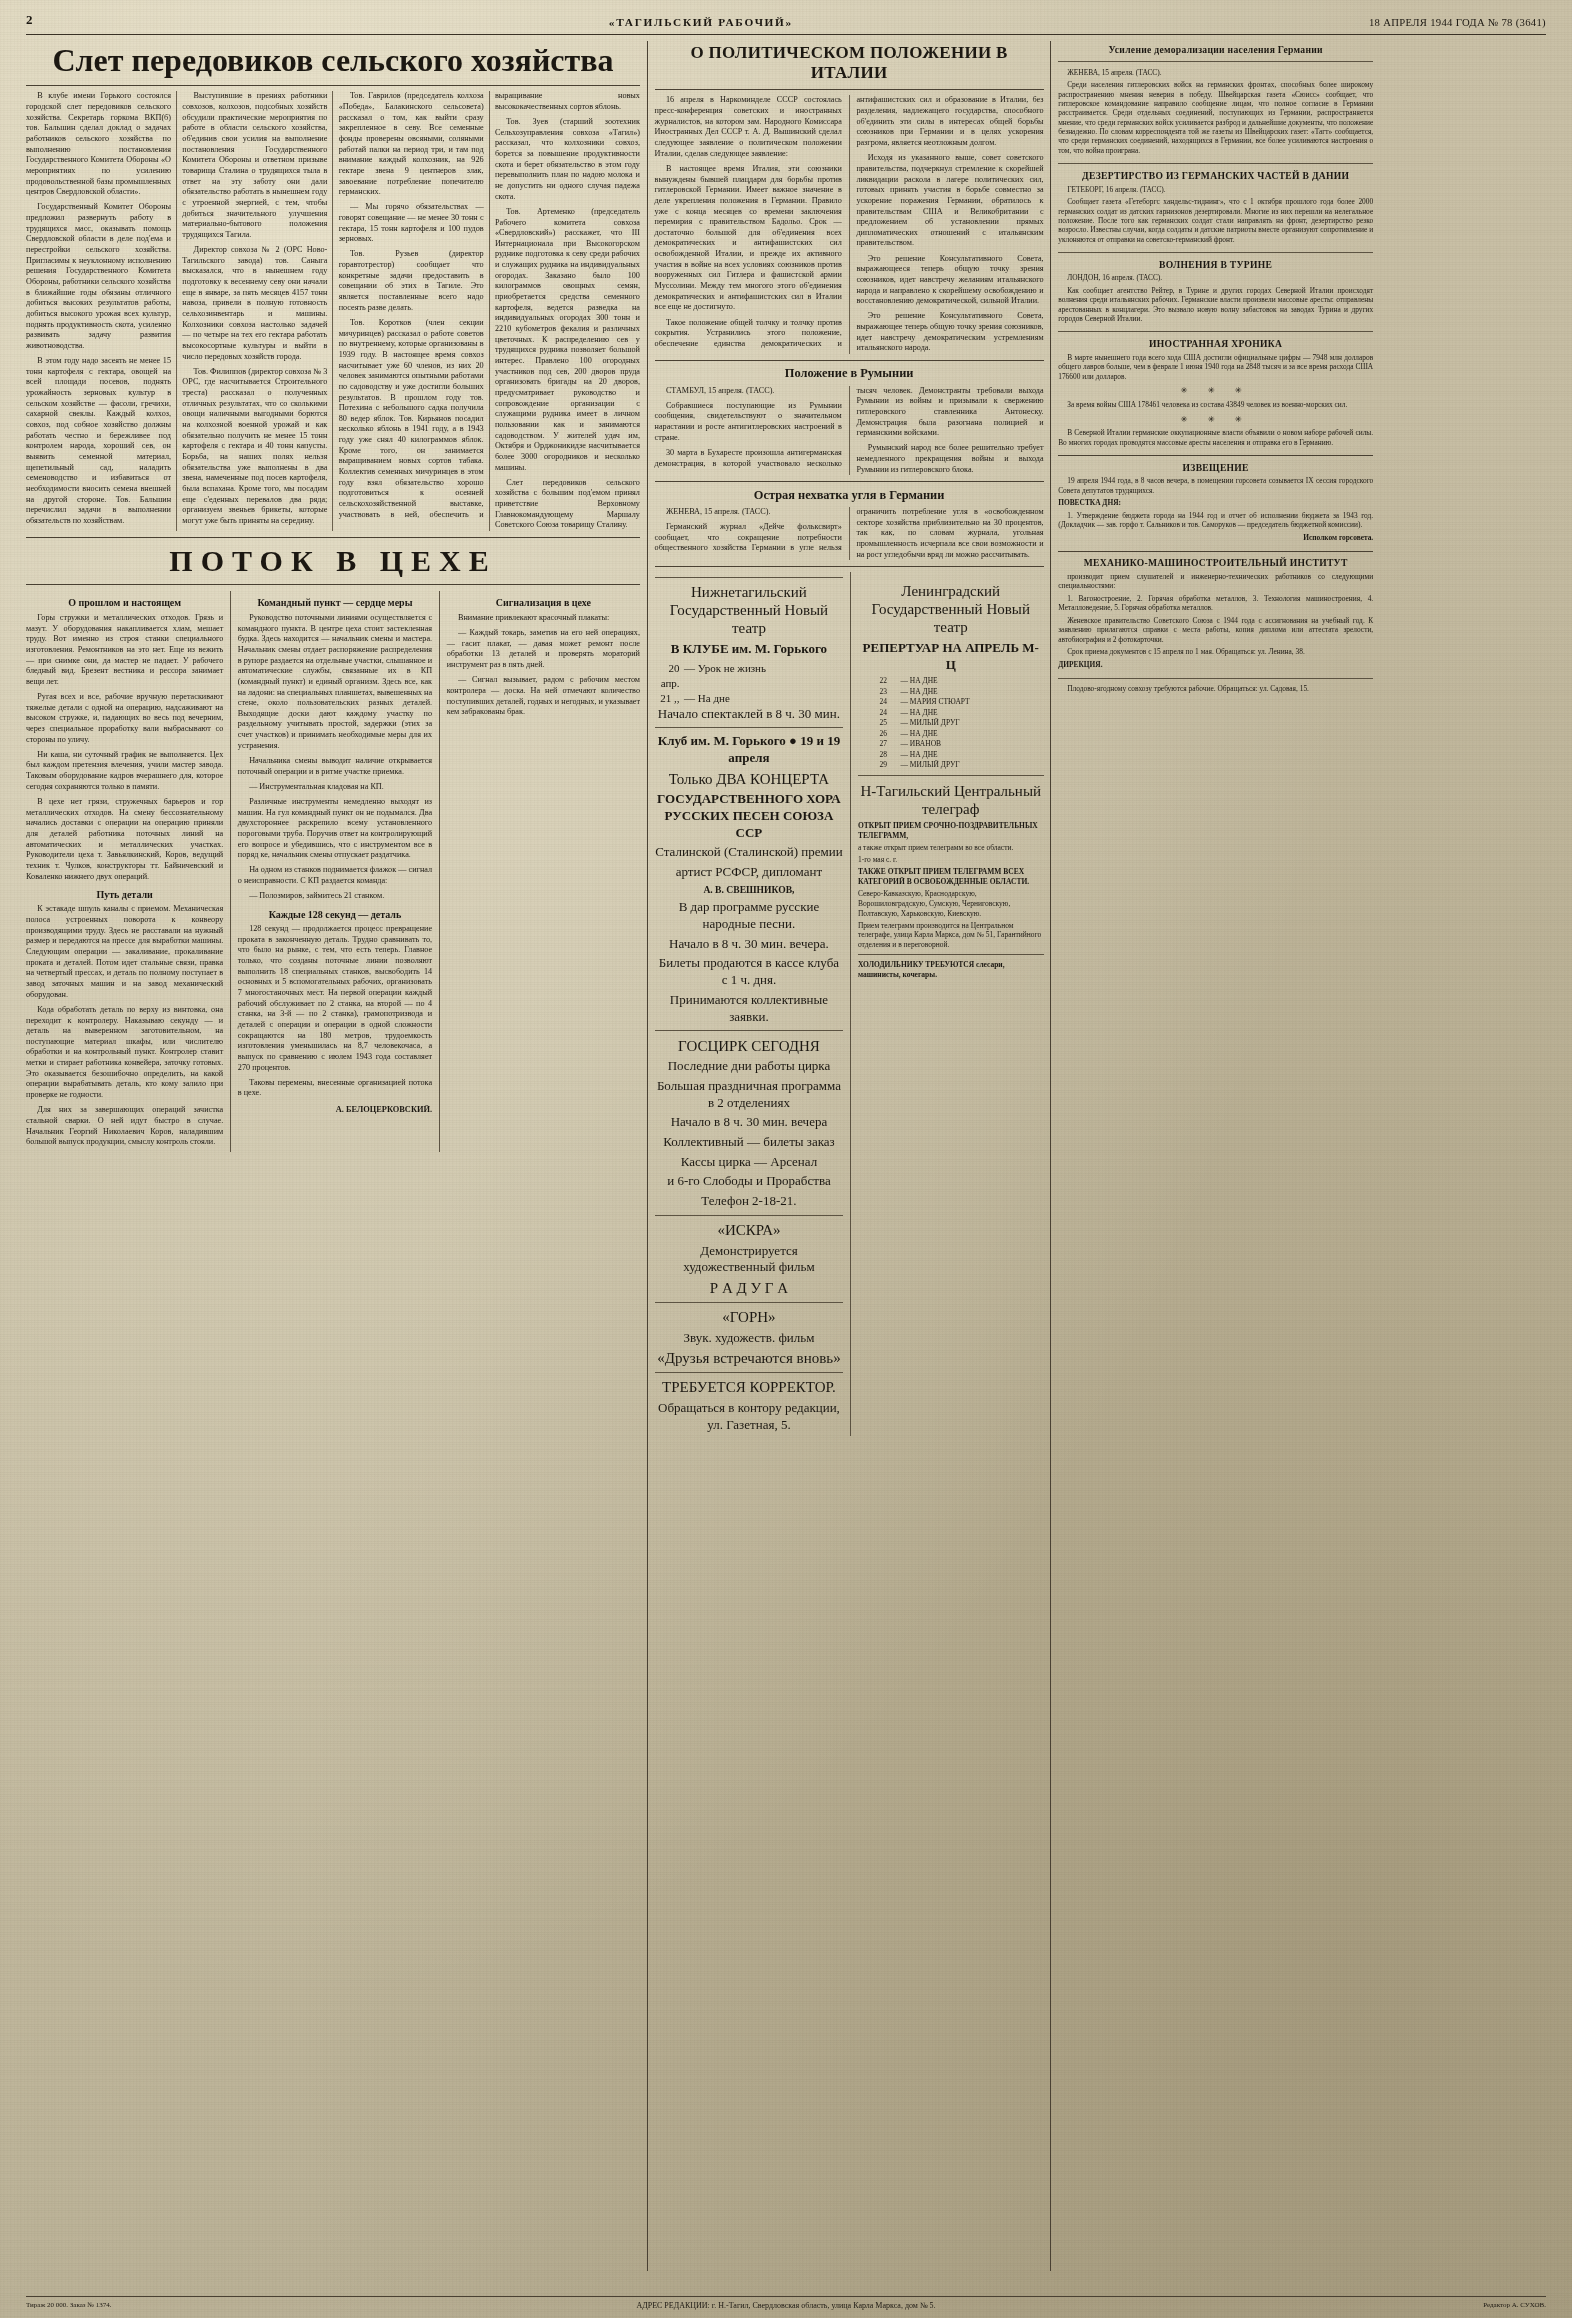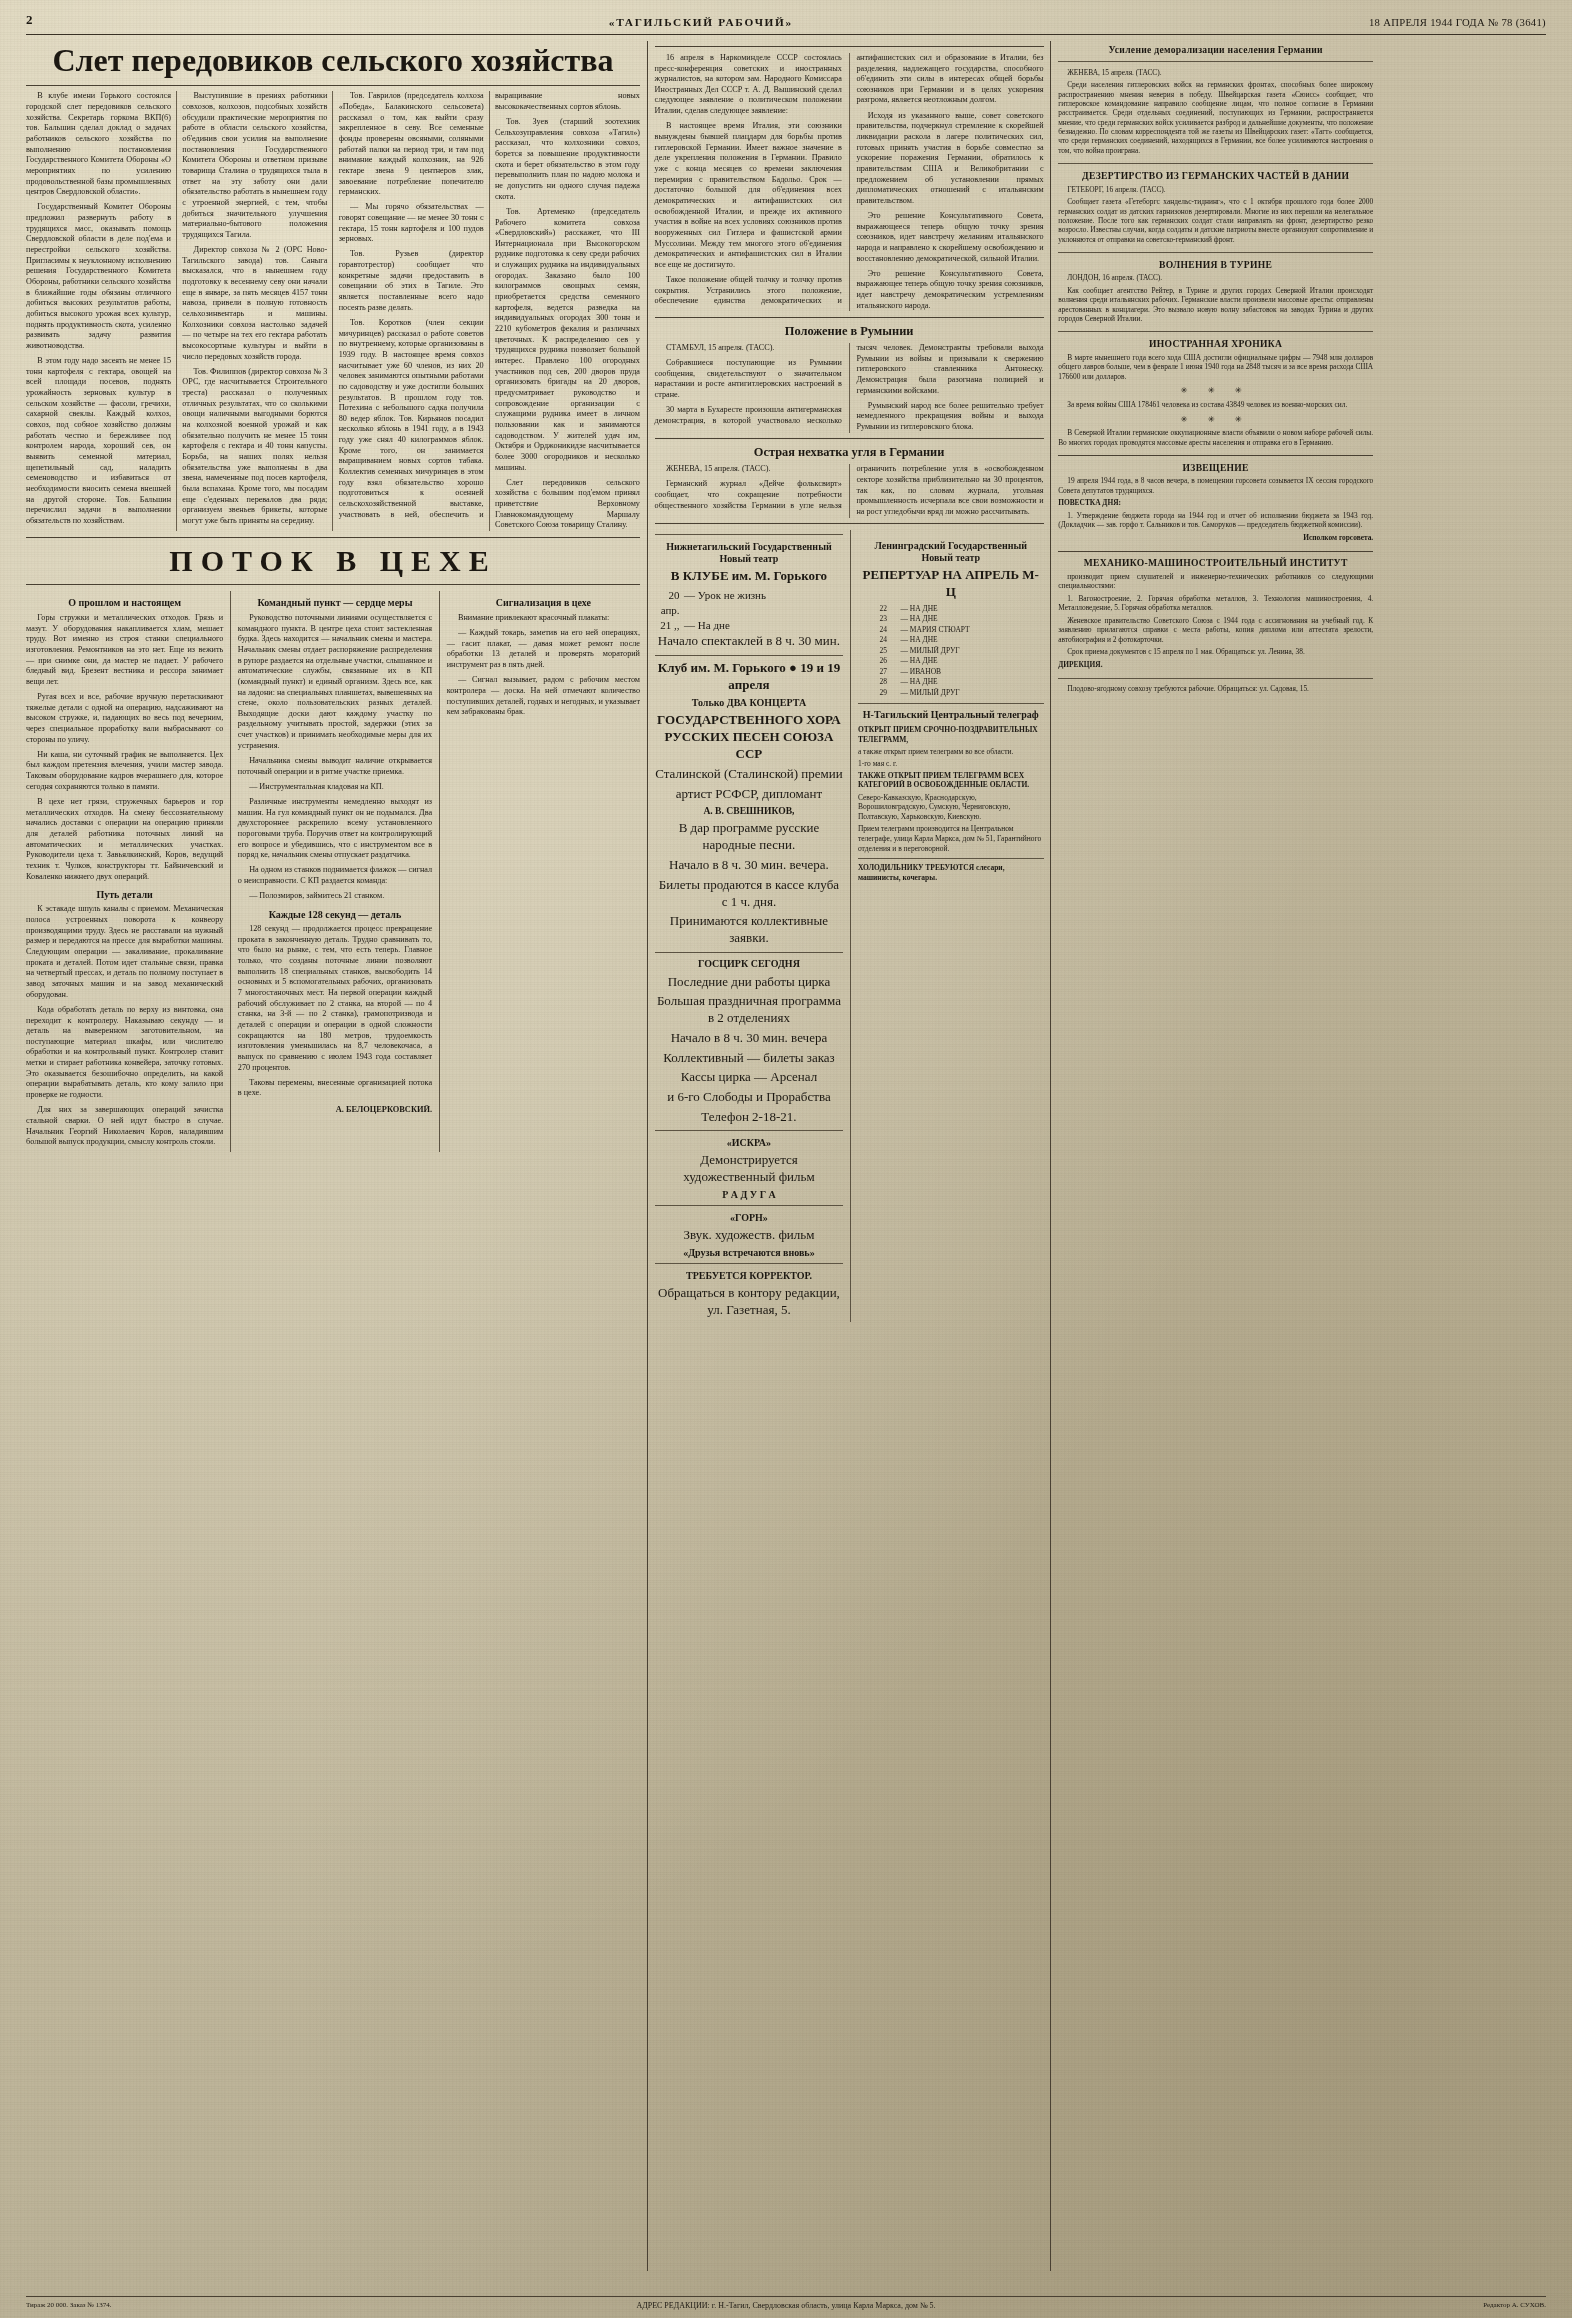--- a/index.html
+++ b/index.html
@@ -88,21 +88,21 @@
   .newsblock{margin-bottom:8px;}
   .newsblock h4{
     font-size:9.6px; font-weight:bold; text-align:center; margin:3.4px 0 3.4px 0;
     line-height:1.2; letter-spacing:0.3px;
   }
   .stars{text-align:center; font-size:8.4px; letter-spacing:9px; margin:4.5px 0;}
   p.tiny{font-size:7.4px;line-height:1.26;text-align:justify;margin:0 0 3.4px 0;text-indent:9px;}
 
   
   .ad{border-top:0.6px solid #5d5443;padding-top:4.5px;margin-top:4.5px;}
-  .ad h5{font-size:10px;font-weight:bold;text-align:center;margin:1.1px 0 3.4px;line-height:1.2;}
+  .ad h5{font-size:15px;font-weight:normal;text-align:center;margin:1.1px 0 3.4px;line-height:1.2;}
   .ad .ctr{font-size:13px;text-align:center;line-height:1.3;margin:0 0 2.8px 0;}
   .ad .lbl{font-size:7.5px;line-height:1.3;margin:0 0 2.3px 0;}
   .prog{display:flex;font-size:11px;line-height:1.38;}
   .prog .d{width:25px;flex:none;text-align:right;padding-right:4.5px;}
   .prog .t{flex:1;}
   .repert{font-size:7.5px;line-height:1.4;}
   .repert .row{display:flex;gap:8px;}
   .repert .row .d{width:29px;flex:none;text-align:right;padding-right:5.6px;}
   .center{text-align:center;}
   .bold{font-weight:bold;}
@@ -188,20 +188,21 @@
           <p class="body">Внимание привлекают красочный плакаты:</p>
           <p class="body">— Каждый токарь, заметив на его ней операциях, — гасит плакат, — давая может ремонт после обработки 13 деталей и проверять мораторий инструмент раз в пять дней.</p>
           <p class="body">— Сигнал вызывает, радом с рабочим местом контролера — доска. На ней отмечают количество поступивших деталей, годных и негодных, и указывает кем забракованы брак.</p>
         </div>
       </div>
     </div>
 
     <div class="vrule"></div>
 
     <div class="colB">
+      <h2 class="head">О ПОЛИТИЧЕСКОМ ПОЛОЖЕНИИ В ИТАЛИИ</h2>
       <div class="hr"></div>
       <div class="cols2">
         <p class="body">16 апреля в Наркоминделе СССР состоялась пресс-конференция советских и иностранных журналистов, на котором зам. Народного Комиссара Иностранных Дел СССР т. А. Д. Вышинский сделал следующее заявление о политическом положении Италии, сделав следующее заявление:</p>
         <p class="body">В настоящее время Италия, эти союзники вынуждены бывшей плацдарм для борьбы против гитлеровской Германии. Имеет важное значение в деле укрепления положения в Германии. Правило уже с конца месяцев со времени заключения перемирия с правительством Бадольо. Срок — достаточно большой для об'единения всех демократических и антифашистских сил освобожденной Италии, и прежде их активного участия в войне на всех условиях союзников против вооруженных сил Гитлера и фашистской армии Муссолини. Между тем многого этого об'единения демократических и антифашистских сил в Италии все еще не достигнуто.</p>
         <p class="body">Такое положение общей толчку и толчку против сокрытия. Устранились этого положение, обеспечение единства демократических и антифашистских сил и образование в Италии, без разделения, надлежащего государства, способного об'единить эти силы в интересах общей борьбы союзников при Германии и в целях ускорения разгрома, является неотложным долгом.</p>
         <p class="body">Исходя из указанного выше, совет советского правительства, подчеркнул стремление к скорейшей ликвидации раскола в лагере политических сил, готовых принять участия в борьбе совместно за ускорение поражения Германии, обратилось к правительствам США и Великобритании с предложением об установлении прямых дипломатических отношений с итальянским правительством.</p>
         <p class="body">Это решение Консультативного Совета, выражающееся теперь общую точку зрения союзников, идет навстречу желаниям итальянского народа и направлено к скорейшему освобождению и восстановлению демократической, сильной Италии.</p>
         <p class="body">Это решение Консультативного Совета, выражающее теперь общую точку зрения союзников, идет навстречу демократическим устремлениям итальянского народа.</p>
       </div>
 

